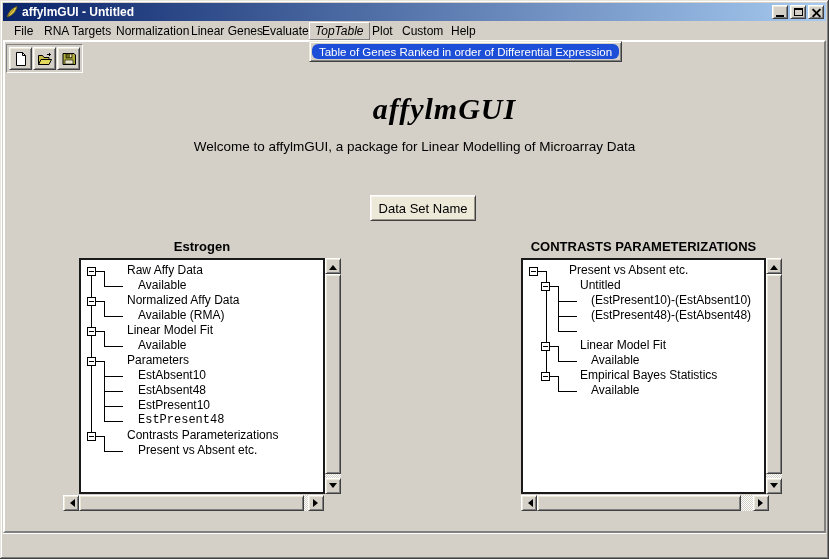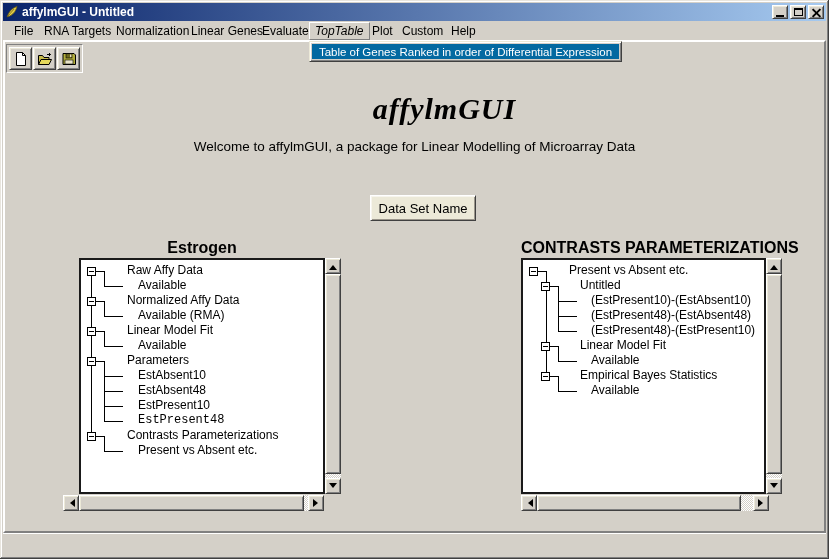--- a/index.html
+++ b/index.html
@@ -28,36 +28,36 @@
   .g-close div:last-child{transform:rotate(-45deg);}
   
   .menubar{position:relative;height:19px;font-size:12px;}
   .menu-item{position:absolute;top:1px;padding:1px 5px;line-height:14px;border:1px solid transparent;white-space:nowrap;}
   .menu-item.open{border-color:#ffffff #808080 #808080 #ffffff;font-style:italic;}
   
   .dropdown{position:absolute;left:309px;top:41px;width:313px;height:21px;box-sizing:border-box;
     background:#d4d0c8;padding:2px;z-index:10;
     border:1px solid;border-color:#ece9d8 #404040 #404040 #ece9d8;
     box-shadow:inset 1px 1px 0 #ffffff,inset -1px -1px 0 #808080;}
-  .dropdown-item{height:100%;background:#0369a1;color:#fff;font-size:11.5px;
-    display:flex;align-items:center;justify-content:center;white-space:nowrap;}
+  .dropdown-item{height:100%;background:#1d4ed8;color:#fff;font-size:11.5px;
+    display:flex;align-items:center;justify-content:center;white-space:nowrap;border-radius:6px;}
   
   .client{position:absolute;left:3px;top:40px;width:823px;height:493px;box-sizing:border-box;
     border:2px solid;border-color:#ffffff #808080 #808080 #ffffff;box-shadow:0 1px 0 #ffffff;}
   .toolbar{position:absolute;left:1px;top:2px;display:flex;gap:1px;padding:2px;
     border:1px solid;border-color:#808080 #ffffff #ffffff #808080;background:#d4d0c8;}
   .tbtn{width:23px;height:23px;box-sizing:border-box;display:flex;align-items:center;justify-content:center;}
   .app-title{position:absolute;top:50px;left:30px;width:819px;text-align:center;
     font-family:"Liberation Serif",serif;font-weight:bold;font-style:italic;font-size:30px;letter-spacing:1px;}
   .app-subtitle{position:absolute;top:97px;left:0;width:819px;text-align:center;font-size:13.5px;}
   .dataset-btn{position:absolute;left:365px;top:153px;width:106px;height:26px;box-sizing:border-box;
     background:#ece9d8;font-family:"Liberation Sans",sans-serif;font-size:13px;color:#000;
     border:1px solid;border-color:#ffffff #404040 #404040 #ffffff;
     box-shadow:inset 1px 1px 0 #f7f5ee,inset -1px -1px 0 #9a958b;}
-  .tree-header{position:absolute;font-size:16px;font-weight:bold;text-align:center;white-space:nowrap;}
+  .tree-header{position:absolute;font-size:13px;font-weight:bold;text-align:center;white-space:nowrap;}
   .tree-box{position:absolute;background:#fff;border:2px solid #1a1a1a;box-sizing:border-box;overflow:hidden;}
   .tl{position:absolute;background:#000;}
   .tbox{position:absolute;width:9px;height:9px;box-sizing:border-box;background:#fff;border:1px solid #000;
     display:flex;align-items:center;justify-content:center;}
   .tbox div{width:5px;height:1px;background:#000;}
   .tt{position:absolute;height:15px;line-height:15px;font-size:12px;white-space:nowrap;}
   
   .checker{background-color:#d4d0c8;background-image:conic-gradient(#ffffff 25%,#d4d0c8 0 50%,#ffffff 0 75%,#d4d0c8 0);background-size:2px 2px;}
   .vscroll{position:absolute;width:16px;display:flex;flex-direction:column;}
   .hscroll{position:absolute;height:16px;display:flex;flex-direction:row;}
@@ -234,21 +234,20 @@
           <div></div>
         </div>
         <div class="tbox" style="left: 18px; top: 82px;">
           <div></div>
         </div>
         <div class="tbox" style="left: 18px; top: 112px;">
           <div></div>
         </div>
         <div class="tt" style="left: 68px; top: 33px;">(EstPresent10)-(EstAbsent10)</div>
         <div class="tt" style="left: 68px; top: 48px;">(EstPresent48)-(EstAbsent48)</div>
-        <div class="tt" style="left: 68px; top: 63px;">(EstPresent48)-(EstPresent10)</div>
         <div class="tt" style="left: 57px; top: 18px;">Untitled</div>
         <div class="tt" style="left: 68px; top: 93px;">Available</div>
         <div class="tt" style="left: 57px; top: 78px;">Linear Model Fit</div>
         <div class="tt" style="left: 68px; top: 123px;">Available</div>
         <div class="tt" style="left: 57px; top: 108px;">Empirical Bayes Statistics</div>
         <div class="tt" style="left: 46px; top: 3px;">Present vs Absent etc.</div>
       </div>
     <div class="vscroll checker" style="left:761px;top:216px;height:236px;">
       <div class="sbtn raised">
           <div class="arr up"></div>

